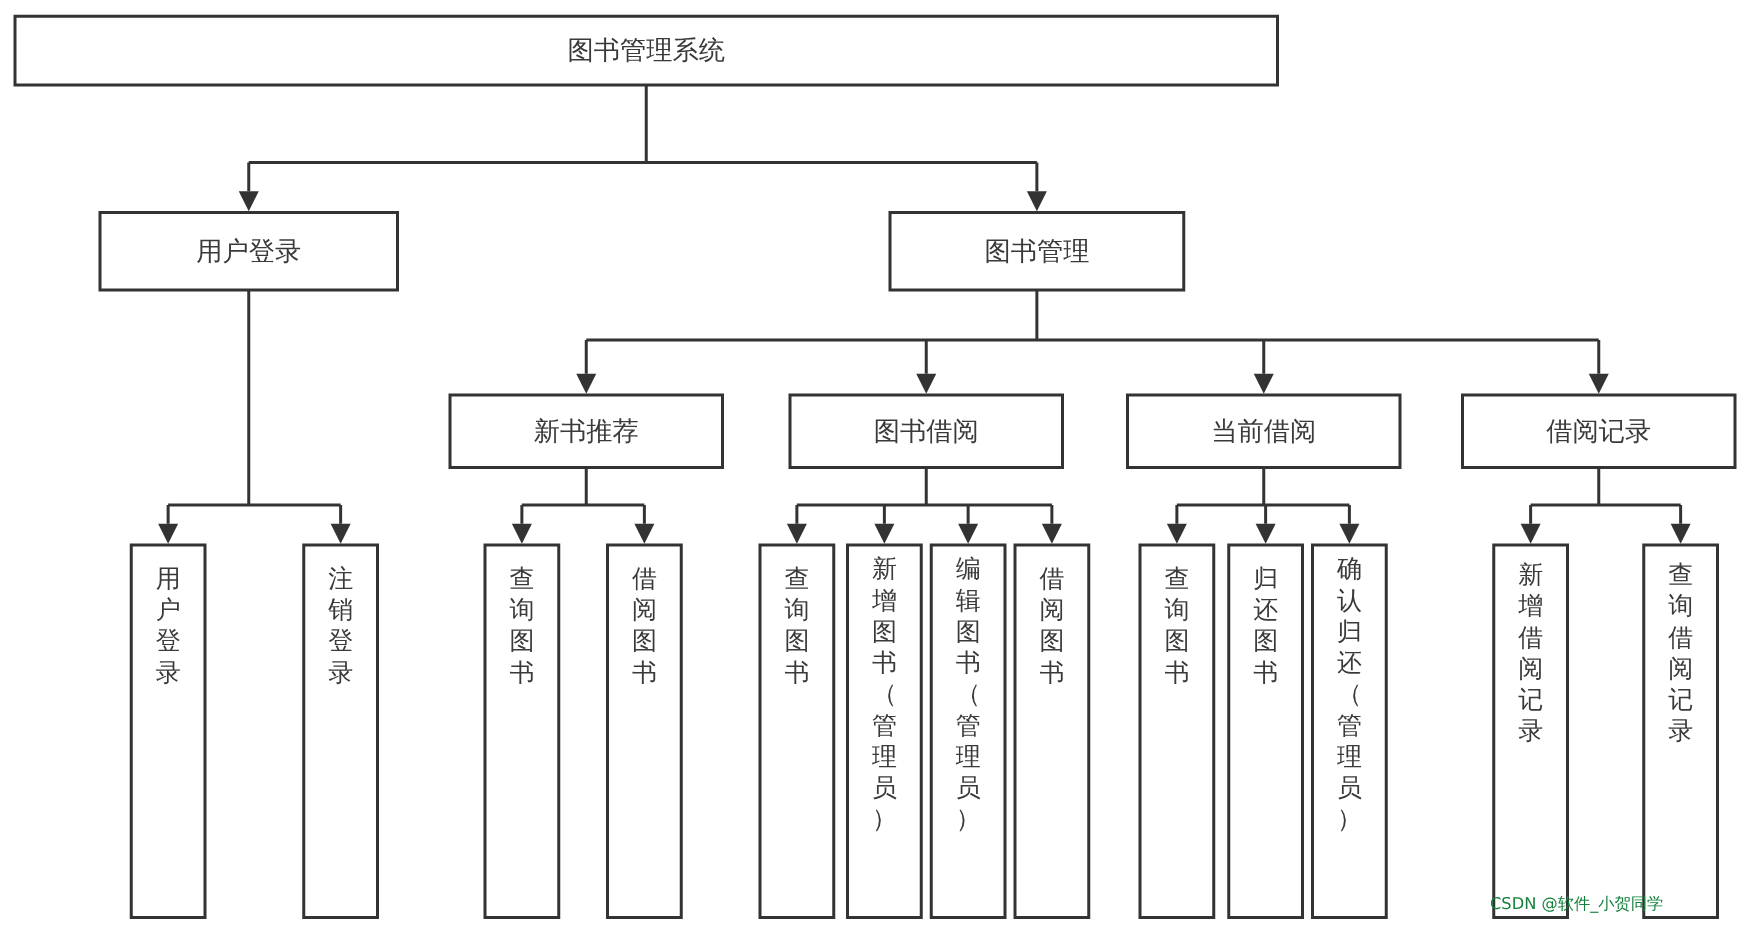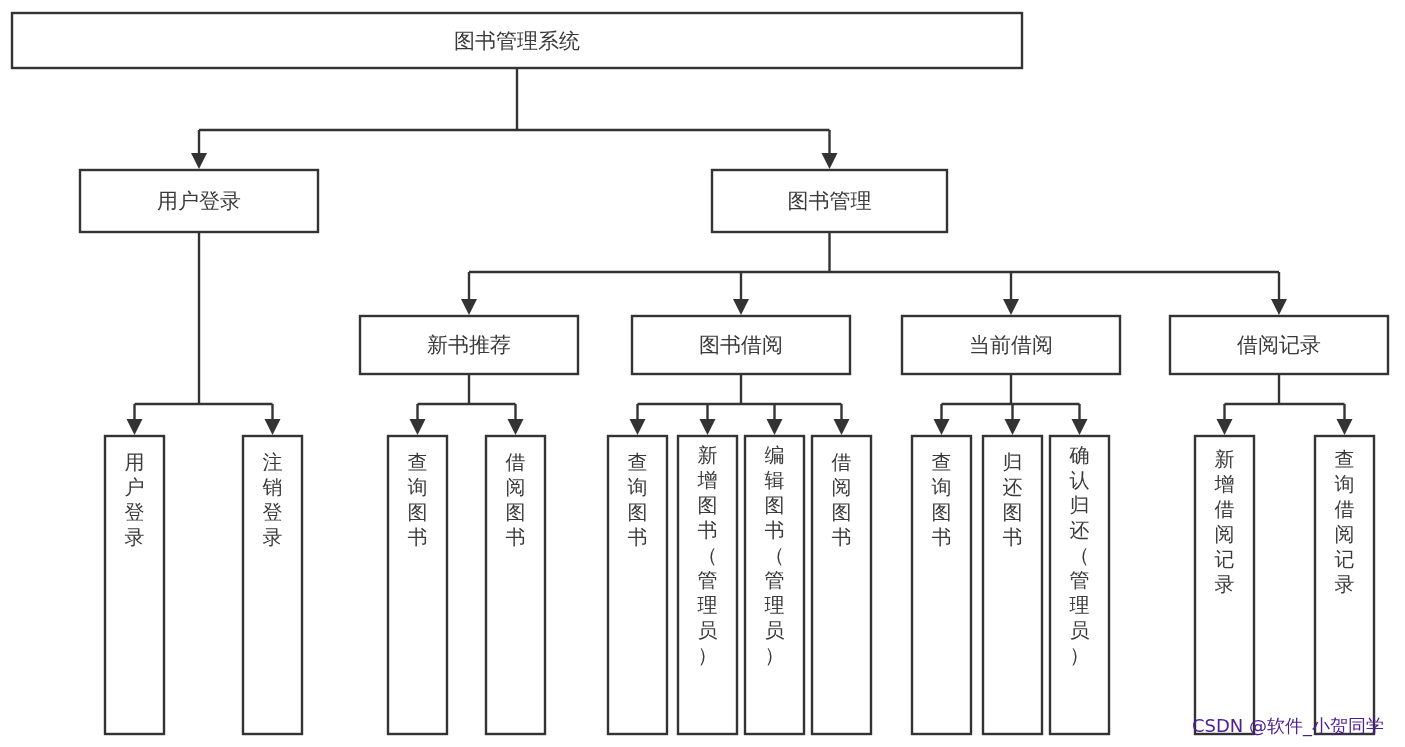--- a/index.html
+++ b/index.html
@@ -55,22 +55,22 @@
   .node-label-v {
     font-family: "DejaVu Sans", "Liberation Sans", sans-serif;
     font-size: 20px;
     fill: #3a3a3a;
     text-anchor: middle;
     white-space: pre;
   }
   .watermark {
     position: absolute;
     font-family: "DejaVu Sans", "Liberation Sans", sans-serif;
-    font-size: 18px;
-    color: #4c1d95;
+    font-size: 13px;
+    color: #15803d;
     left: 1192px;
     top: 714px;
     white-space: pre;
     pointer-events: none;
   }
 </style>
 </head>
 <body>
 
 <div id="diagram-root">

